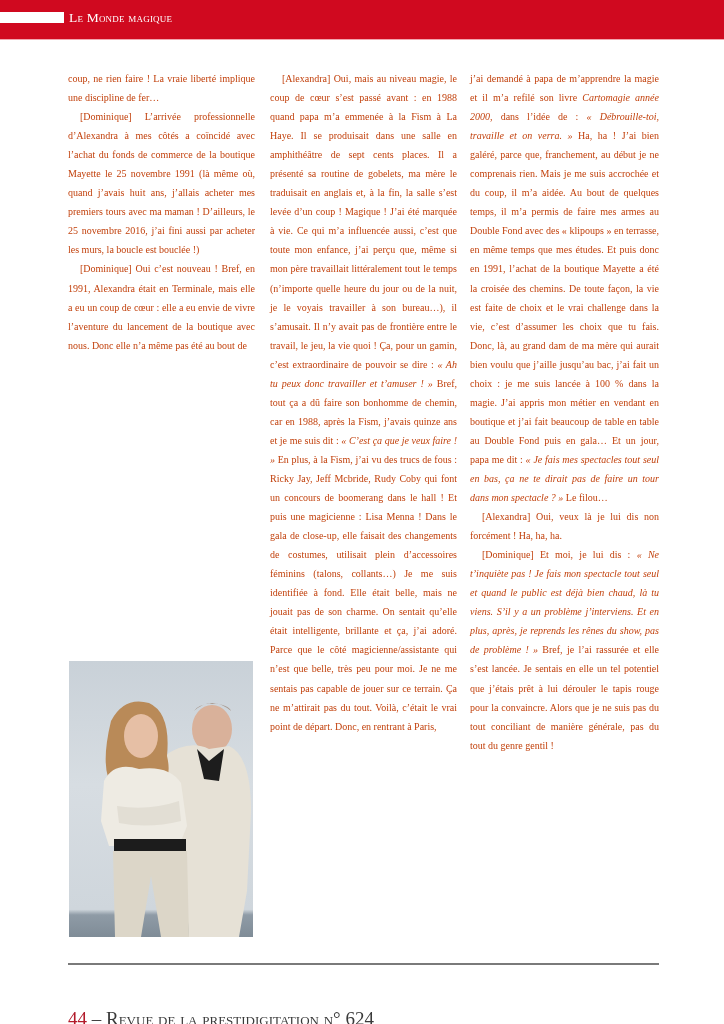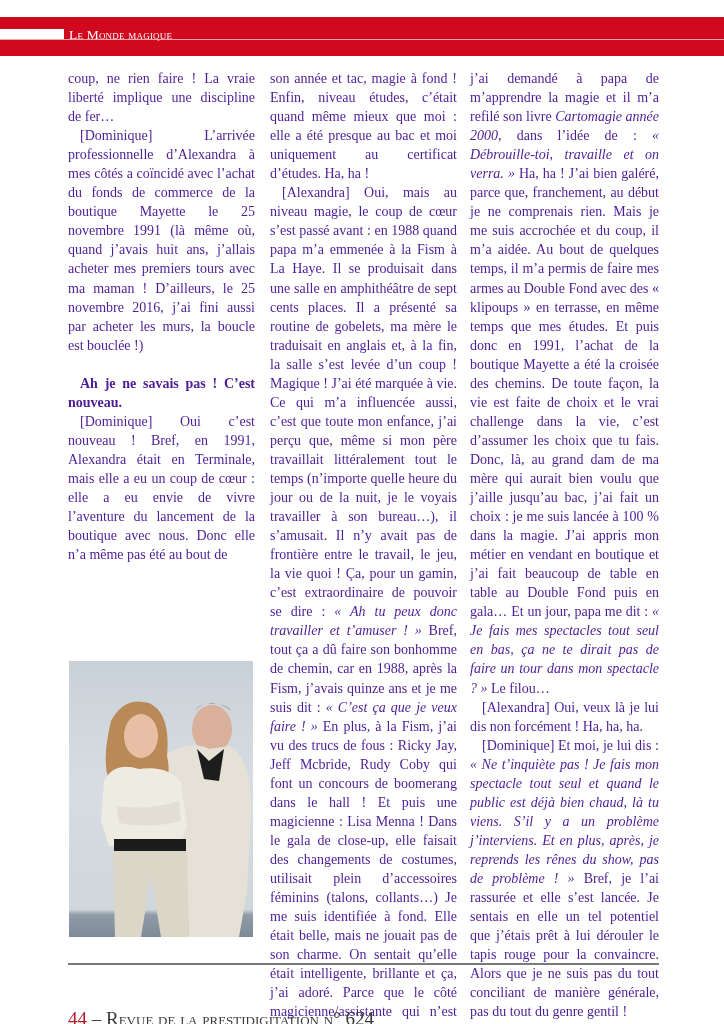--- a/index.html
+++ b/index.html
@@ -1,25 +1,25 @@
 <!DOCTYPE html>
 <html><head>
 <meta charset="utf-8">
 <style>
   html, body { margin:0; padding:0; }
   body { width:724px; height:1024px; background:#ffffff; position:relative; overflow:hidden;
          font-family:"DejaVu Serif", "Liberation Serif", serif; color:#222; }
-  .header { position:absolute; left:0; top:17px; width:724px; height:39px; background:#d0091f; }
+  .header { position:absolute; left:0; top:0; width:724px; height:39px; background:#d0091f; }
   .header-bar { position:absolute; left:0; top:12px; width:64px; height:11px; background:#ffffff; }
   .header-title { position:absolute; left:69px; top:10px; color:#ffffff; font-family:"Liberation Serif", serif;
                   font-size:13.5px; font-variant:small-caps; letter-spacing:0.2px; white-space:nowrap; }
   .header-edge { position:absolute; left:0; top:39px; width:724px; height:1px; background:#f2a5ae; }
 
-  .col { position:absolute; font-family:"Liberation Serif", serif; font-size:14px; line-height:19.05px;
-         text-align:justify; hyphens:manual; color:#4c1d95; }
+  .col { position:absolute; font-family:"Liberation Serif", serif; font-size:10px; line-height:19.05px;
+         text-align:justify; hyphens:manual; color:#c2410c; }
   .col p { margin:0; text-indent:12px; }
   .col p.noindent { text-indent:0; }
   .col p.q { font-weight:bold; }
   .col p.gap { margin-top:19px; }
   .col i { font-style:italic; }
   #col1 { left:68px; top:69px; width:187px; }
   #col2 { left:270px; top:69px; width:187px; }
   #col3 { left:470px; top:69px; width:189px; }
 
   .photo { position:absolute; left:69px; top:661px; width:184px; height:276px; overflow:hidden;
@@ -37,21 +37,20 @@
 
 <div class="header">
   <div class="header-bar"></div>
   <div class="header-title">Le Monde magique</div>
 </div>
 <div class="header-edge"></div>
 
 <div class="col" id="col1">
   <p class="noindent">coup, ne rien faire ! La vraie liberté implique une discipline de fer…</p>
   <p>[Dominique] L’arrivée professionnelle d’Alexandra à mes côtés a coïncidé avec l’achat du fonds de commerce de la boutique Mayette le 25 novembre 1991 (là même où, quand j’avais huit ans, j’allais acheter mes premiers tours avec ma maman ! D’ailleurs, le 25 novembre 2016, j’ai fini aussi par acheter les murs, la boucle est bouclée !)</p>
-  <p class="q gap">Ah je ne savais pas ! C’est nouveau.</p>
   <p>[Dominique] Oui c’est nouveau ! Bref, en 1991, Alexandra était en Terminale, mais elle a eu un coup de cœur : elle a eu envie de vivre l’aventure du lancement de la boutique avec nous. Donc elle n’a même pas été au bout de</p>
 </div>
 
 <div class="photo">
   <svg width="184" height="276" viewBox="0 0 184 276">
 
     <ellipse cx="143" cy="68" rx="20" ry="24" fill="#d9b19a"></ellipse>
     <path d="M125 50 Q143 34 162 50 Q160 44 143 42 Q128 44 125 50Z" fill="#a89a90"></path>
     <path d="M95 95 Q120 78 140 88 L160 85 Q182 95 182 150 L178 230 L170 276 L120 276 L115 200 Z" fill="#e6e1d6"></path>
     <path d="M128 88 L140 100 L155 88 L150 120 L135 118 Z" fill="#1d1d1d"></path>
@@ -59,21 +58,20 @@
     <path d="M42 60 Q55 35 80 42 Q102 52 98 95 Q104 120 88 128 L45 128 Q30 110 42 60Z" fill="#b98a58"></path>
     <ellipse cx="72" cy="75" rx="17" ry="22" fill="#e6bfa5"></ellipse>
     <path d="M35 120 Q45 100 70 108 Q100 104 112 122 L118 165 L110 185 L40 185 L32 160 Z" fill="#eeebe3"></path>
     <rect x="45" y="178" width="72" height="14" fill="#1c1c1c"></rect>
     <path d="M44 190 L118 190 L120 276 L92 276 L82 215 L72 276 L46 276 Z" fill="#dcd6c8"></path>
     <path d="M48 145 Q80 150 110 140 L112 160 Q80 168 50 162 Z" fill="#e2ded4"></path>
   </svg>
 </div>
 
 <div class="col" id="col2">
-  <p class="noindent">son année et tac, magie à fond ! Enfin, niveau études, c’était quand même mieux que moi : elle a été presque au bac et moi uniquement au certificat d’études. Ha, ha !</p>
   <p><span>[Alexandra] Oui, mais au niveau magie, le coup de cœur s’est passé avant : en 1988 quand papa m’a emmenée à la Fism à La Haye. Il se produisait dans une salle en amphithéâtre de sept cents places. Il a présenté sa routine de gobelets, ma mère le traduisait en anglais et, à la fin, la salle s’est levée d’un coup ! Magique ! J’ai été marquée à vie. Ce qui m’a influencée aussi, c’est que toute mon enfance, j’ai perçu que, même si mon père travaillait littéralement tout le temps (n’importe quelle heure du jour ou de la nuit, je le voyais travailler à son bureau…), il s’amusait. Il n’y avait pas de frontière entre le travail, le jeu, la vie quoi ! Ça, pour un gamin, c’est extraordinaire de pouvoir se dire : </span><i>« Ah tu peux donc travailler et t’amuser ! »</i><span> Bref, tout ça a dû faire son bonhomme de chemin, car en 1988, après la Fism, j’avais quinze ans et je me suis dit : </span><i>« C’est ça que je veux faire ! »</i><span> En plus, à la Fism, j’ai vu des trucs de fous : Ricky Jay, Jeff Mcbride, Rudy Coby qui font un concours de boomerang dans le hall ! Et puis une magicienne : Lisa Menna ! Dans le gala de close-up, elle faisait des changements de costumes, utilisait plein d’accessoires féminins (talons, collants…) Je me suis identifiée à fond. Elle était belle, mais ne jouait pas de son charme. On sentait qu’elle était intelligente, brillante et ça, j’ai adoré. Parce que le côté magicienne/assistante qui n’est que belle, très peu pour moi. Je ne me sentais pas capable de jouer sur ce terrain. Ça ne m’attirait pas du tout. Voilà, c’était le vrai point de départ. Donc, en rentrant à Paris,</span></p>
 </div>
 
 <div class="col" id="col3">
   <p class="noindent"><span>j’ai demandé à papa de m’apprendre la magie et il m’a refilé son livre </span><i>Cartomagie année 2000</i><span>, dans l’idée de : </span><i>« Débrouille-toi, travaille et on verra. »</i><span> Ha, ha ! J’ai bien galéré, parce que, franchement, au début je ne comprenais rien. Mais je me suis accrochée et du coup, il m’a aidée. Au bout de quelques temps, il m’a permis de faire mes armes au Double Fond avec des « klipoups » en terrasse, en même temps que mes études. Et puis donc en 1991, l’achat de la boutique Mayette a été la croisée des chemins. De toute façon, la vie est faite de choix et le vrai challenge dans la vie, c’est d’assumer les choix que tu fais. Donc, là, au grand dam de ma mère qui aurait bien voulu que j’aille jusqu’au bac, j’ai fait un choix : je me suis lancée à 100 % dans la magie. J’ai appris mon métier en vendant en boutique et j’ai fait beaucoup de table en table au Double Fond puis en gala… Et un jour, papa me dit : </span><i>« Je fais mes spectacles tout seul en bas, ça ne te dirait pas de faire un tour dans mon spectacle ? »</i><span> Le filou…</span></p>
   <p>[Alexandra] Oui, veux là je lui dis non forcément ! Ha, ha, ha.</p>
   <p><span>[Dominique] Et moi, je lui dis : </span><i>« Ne t’inquiète pas ! Je fais mon spectacle tout seul et quand le public est déjà bien chaud, là tu viens. S’il y a un problème j’interviens. Et en plus, après, je reprends les rênes du show, pas de problème ! »</i><span> Bref, je l’ai rassurée et elle s’est lancée. Je sentais en elle un tel potentiel que j’étais prêt à lui dérouler le tapis rouge pour la convaincre. Alors que je ne suis pas du tout conciliant de manière générale, pas du tout du genre gentil !</span></p>
 </div>
 
 <div class="footer-rule"></div>

